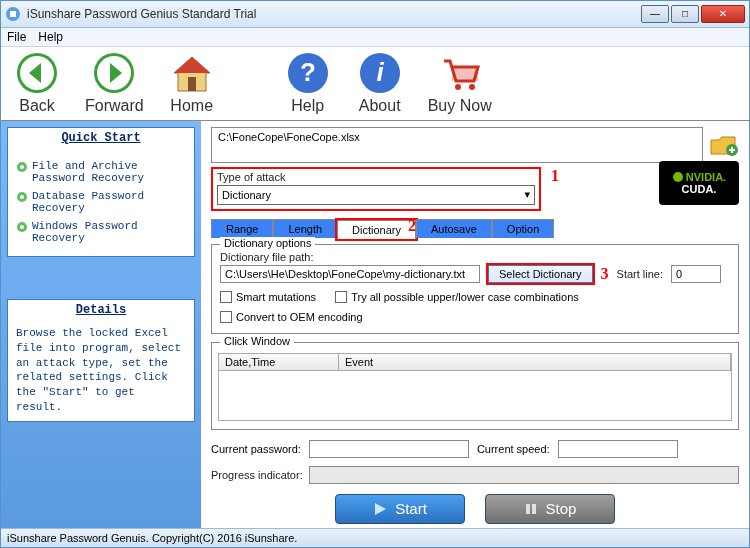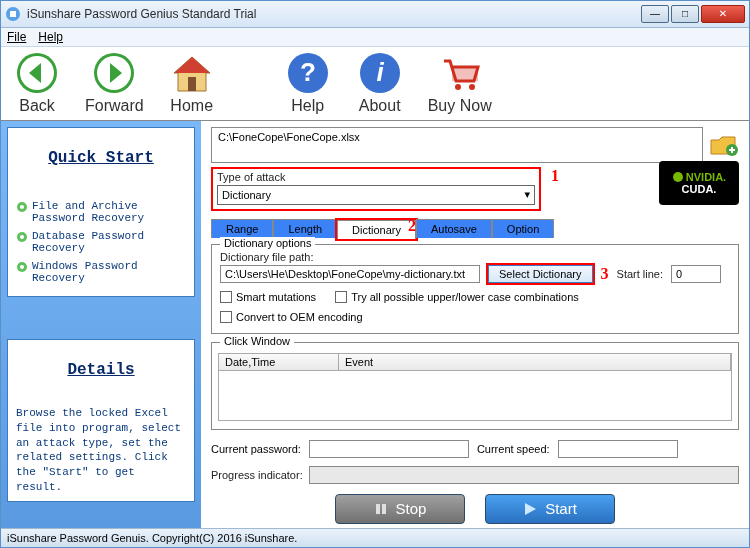--- a/index.html
+++ b/index.html
@@ -6,30 +6,30 @@
 body { font-family: Tahoma, Arial, sans-serif; font-size: 11px; background: #fff; }
 .window { width: 750px; height: 548px; border: 1px solid #5a8fc8; background: #fff; display: flex; flex-direction: column; }
 .titlebar { height: 28px; background: linear-gradient(#eef4fb, #d5e5f6); display: flex; align-items: center; padding: 0 4px; border-bottom: 1px solid #a0b8d0; }
 .titlebar-icon { width: 16px; height: 16px; margin-right: 6px; }
 .titlebar-title { flex: 1; color: #2a2a2a; font-size: 12px; }
 .winbtns { display: flex; gap: 0; }
 .winbtn { width: 28px; height: 18px; border: 1px solid #4a6a8a; background: linear-gradient(#e8f0f8,#c8d8e8); border-radius: 2px; margin-left: 2px; display:flex;align-items:center;justify-content:center; font-size:10px; cursor:pointer;}
 .winbtn.min { width:28px; }
 .winbtn.max { width:28px; }
 .winbtn.close { width:44px; background: linear-gradient(#f06050,#c03020); color:#fff; border-color:#a02010;}
-.menubar { height: 20px; background: #f0f6fc; padding: 2px 6px; display:flex; gap:12px; border-bottom:1px solid #c8d8e8; font-size:12px;text-decoration:underline;}
+.menubar { height: 20px; background: #f0f6fc; padding: 2px 6px; display:flex; gap:12px; border-bottom:1px solid #c8d8e8; font-size:12px;}
 .menubar span { cursor:pointer; }
 .toolbar { height: 78px; background: #fff; display:flex; align-items:center; padding: 4px 12px; gap: 24px; border-bottom:1px solid #888; }
 .toolbtn { display:flex; flex-direction:column; align-items:center; gap:2px; cursor:pointer; min-width:48px; }
 .toolbtn .icon { width:44px; height:44px; }
 .toolbtn .lbl { font-size:16px; color:#333;text-align:center; }
 .content { flex:1; display:flex; background:#fff; }
 .sidebar { width:200px; background: linear-gradient(#7ab8f8,#5a9ae0); padding:6px; display:flex; flex-direction:column; gap:6px; }
 .panel { background:#fff; border:1px solid #3a7ac0; }
-.panel-title { text-align:center; font-weight:bold; font-size:16px; padding:21px; color:#082a6a; text-decoration:underline; font-family:"Courier New",monospace; }
+.panel-title { text-align:center; font-weight:bold; font-size:12px; padding:3px; color:#082a6a; text-decoration:underline; font-family:"Courier New",monospace; }
 .panel-body { padding:6px 8px; font-family:"Courier New",monospace; font-size:11px; color:#0a3a7a; }
 .qlink { display:flex; align-items:flex-start; gap:4px; margin:6px 0; cursor:pointer; }
 .qicon { width:12px; height:12px; flex-shrink:0; margin-top:1px; }
 .details-text { font-size:11px; line-height:1.35; }
 .main { flex:1; padding:6px 10px 4px 10px; display:flex; flex-direction:column; gap:4px; position:relative; }
 .row { display:flex; align-items:center; gap:6px; }
 .lbl2 { font-size:11px; color:#222; }
 .fieldbox { border:1px solid #888; background:#fff; padding:3px 6px; font-size:11px; height:36px; }
 .encfile-row .fieldbox { flex:1; }
 .openbtn { width:30px; height:26px; cursor:pointer; }
@@ -283,37 +283,37 @@
         <span>Current speed:</span>
         <div class="val" style="max-width:120px;"></div>
       </div>
 
       <div class="prog-row">
         <span class="lbl2">Progress indicator:</span>
         <div class="progbar"></div>
       </div>
 
       <div class="bigbtns">
+        <div class="bigbtn start">
+          <span>
+              <svg width="14" height="14" viewBox="0 0 14 14">
+                <path d="M2 1 L13 7 L2 13 Z" fill="#cfe8ff"></path>
+              </svg>
+            </span>
+          <span>Start</span>
+        </div>
         <div class="bigbtn stop">
           <span>
               <svg width="14" height="14" viewBox="0 0 14 14">
                 <rect x="2" y="2" width="4" height="10" fill="#e0e0e0"></rect>
                 <rect x="8" y="2" width="4" height="10" fill="#e0e0e0"></rect>
               </svg>
             </span>
           <span>Stop</span>
         </div>
-        <div class="bigbtn start">
-          <span>
-              <svg width="14" height="14" viewBox="0 0 14 14">
-                <path d="M2 1 L13 7 L2 13 Z" fill="#cfe8ff"></path>
-              </svg>
-            </span>
-          <span>Start</span>
-        </div>
       </div>
 
     </div>
   </div>
 
   <div class="footer">
     <span>iSunshare Password Genuis. Copyright(C) 2016 iSunshare.</span>
   </div>
 
 </div>

